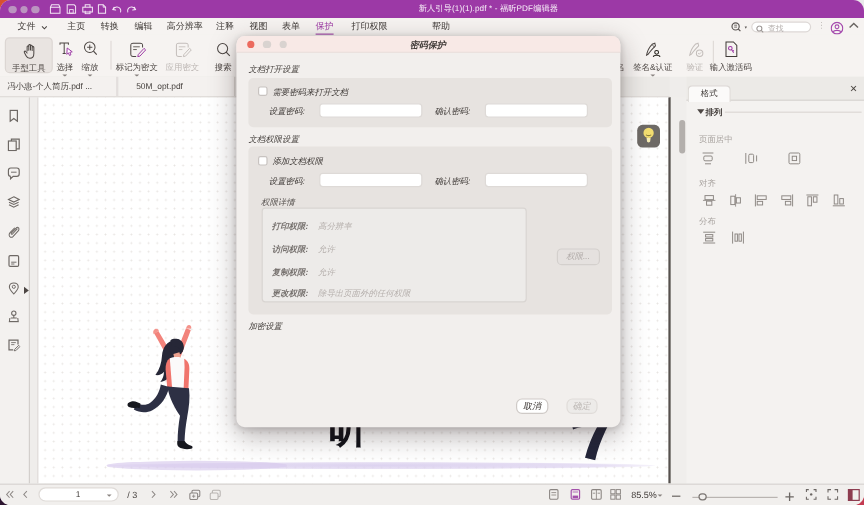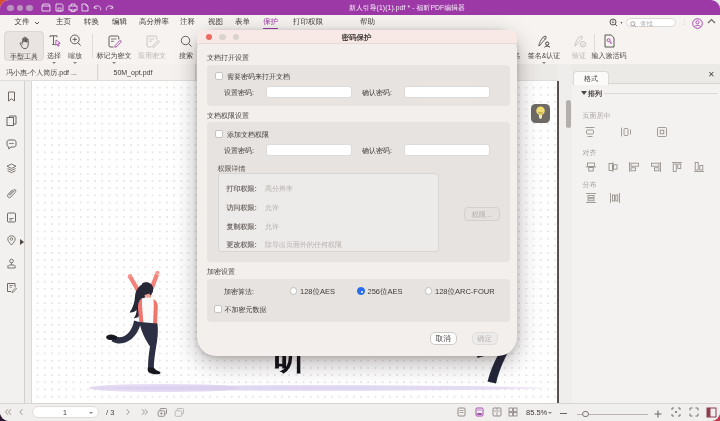--- a/index.html
+++ b/index.html
@@ -74,21 +74,21 @@
   .pico { width:12px; height:12px; color:#8b8682; }
 
   
   #statusbar { left:0; top:402.5px; width:720px; height:18.5px; background:#f1efed; border-top:1px solid #d8d4d1; }
   .st { position:absolute; font-size:8px; color:#77726f; }
   #page-pill { left:31.5px; top:2.5px; width:67px; height:11.5px; background:#fff; border:.5px solid #dfdbd8; border-radius:6px; }
   #page-pill .val { position:absolute; left:0; right:0; text-align:center; top:1.5px; font-size:7px; color:#3e3936; }
   #page-pill .caret { position:absolute; right:5px; top:4.5px; width:0; height:0; border-left:2px solid transparent; border-right:2px solid transparent; border-top:2.5px solid #8a8481; }
 
   
-  #dialog { z-index:10; left:196.5px; top:29.5px; width:320px; height:326.5px; border-radius:19px; background:#f2efed; box-shadow:0 7px 22px rgba(40,25,25,.34), 0 1px 5px rgba(40,25,25,.18); }
+  #dialog { z-index:10; left:196.5px; top:29.5px; width:320px; height:326.5px; border-radius:7px; background:#f2efed; box-shadow:0 7px 22px rgba(40,25,25,.34), 0 1px 5px rgba(40,25,25,.18);font-style:italic; }
   #dlg-titlebar { left:0; top:0; width:320px; height:14.5px; background:#f8e9e6; border-radius:7px 7px 0 0; border-bottom:.5px solid #e7dad6; }
   .dlg-dot { top:4px; width:6.5px; height:6.5px; border-radius:50%; }
   #dlg-title { left:0; top:0; width:320px; text-align:center; font-size:7.5px; font-weight:bold; color:#423d3a; line-height:15px; }
   .dlg-section-label { left:10.5px; font-size:7px; font-weight:500; color:#45403d; }
   .dlg-group { left:10.5px; width:303px; background:#e7e3e0; border-radius:4px; }
   .dlg-checkbox { width:8px; height:8px; background:#fff; border:.5px solid #c8c3c0; border-radius:2px; }
   .dlg-cb-label { font-size:7px; color:#3e3936; }
   .dlg-field-label { font-size:7px; color:#3e3936; }
   .dlg-input { background:#fff; border:.5px solid #dedad7; border-radius:3px; height:12px; width:85.5px; }
   #perm-box { left:10.5px; top:51.5px; width:221.5px; height:79px; background:#edebe9; border:.8px solid #d9d5d2; border-radius:3px; }
@@ -625,29 +625,18 @@
         <span class="abs perm-value" style="top:29px">允许</span>
         <span class="abs perm-label" style="top:47.5px">复制权限:</span>
         <span class="abs perm-value" style="top:47.5px">允许</span>
         <span class="abs perm-label" style="top:66px">更改权限:</span>
         <span class="abs perm-value" style="top:66px">除导出页面外的任何权限</span>
       </div>
       <div class="abs" id="perm-btn">权限...</div>
     </div>
 
     <div class="abs dlg-section-label" style="top:237px">加密设置</div>
-    <div class="abs dlg-group" style="top:249px; height:43px">
-      <span class="abs dlg-field-label" style="left:17px; top:8.5px">加密算法:</span>
-      <div class="abs dlg-radio" style="left:82.5px; top:8.5px"></div>
-      <span class="abs dlg-radio-label" style="left:93px; top:8.5px">128位AES</span>
-      <div class="abs dlg-radio sel" style="left:150px; top:8.5px"></div>
-      <span class="abs dlg-radio-label" style="left:160.5px; top:8.5px">256位AES</span>
-      <div class="abs dlg-radio" style="left:217.5px; top:8.5px"></div>
-      <span class="abs dlg-radio-label" style="left:228px; top:8.5px">128位ARC-FOUR</span>
-      <div class="abs dlg-checkbox" style="left:7px; top:26px"></div>
-      <span class="abs dlg-cb-label" style="left:17.5px; top:26px">不加密元数据</span>
-    </div>
 
     <div class="abs dlg-btn" id="btn-cancel">取消</div>
     <div class="abs dlg-btn" id="btn-ok">确定</div>
   </div>
 
 </div>
 
 </body></html>

